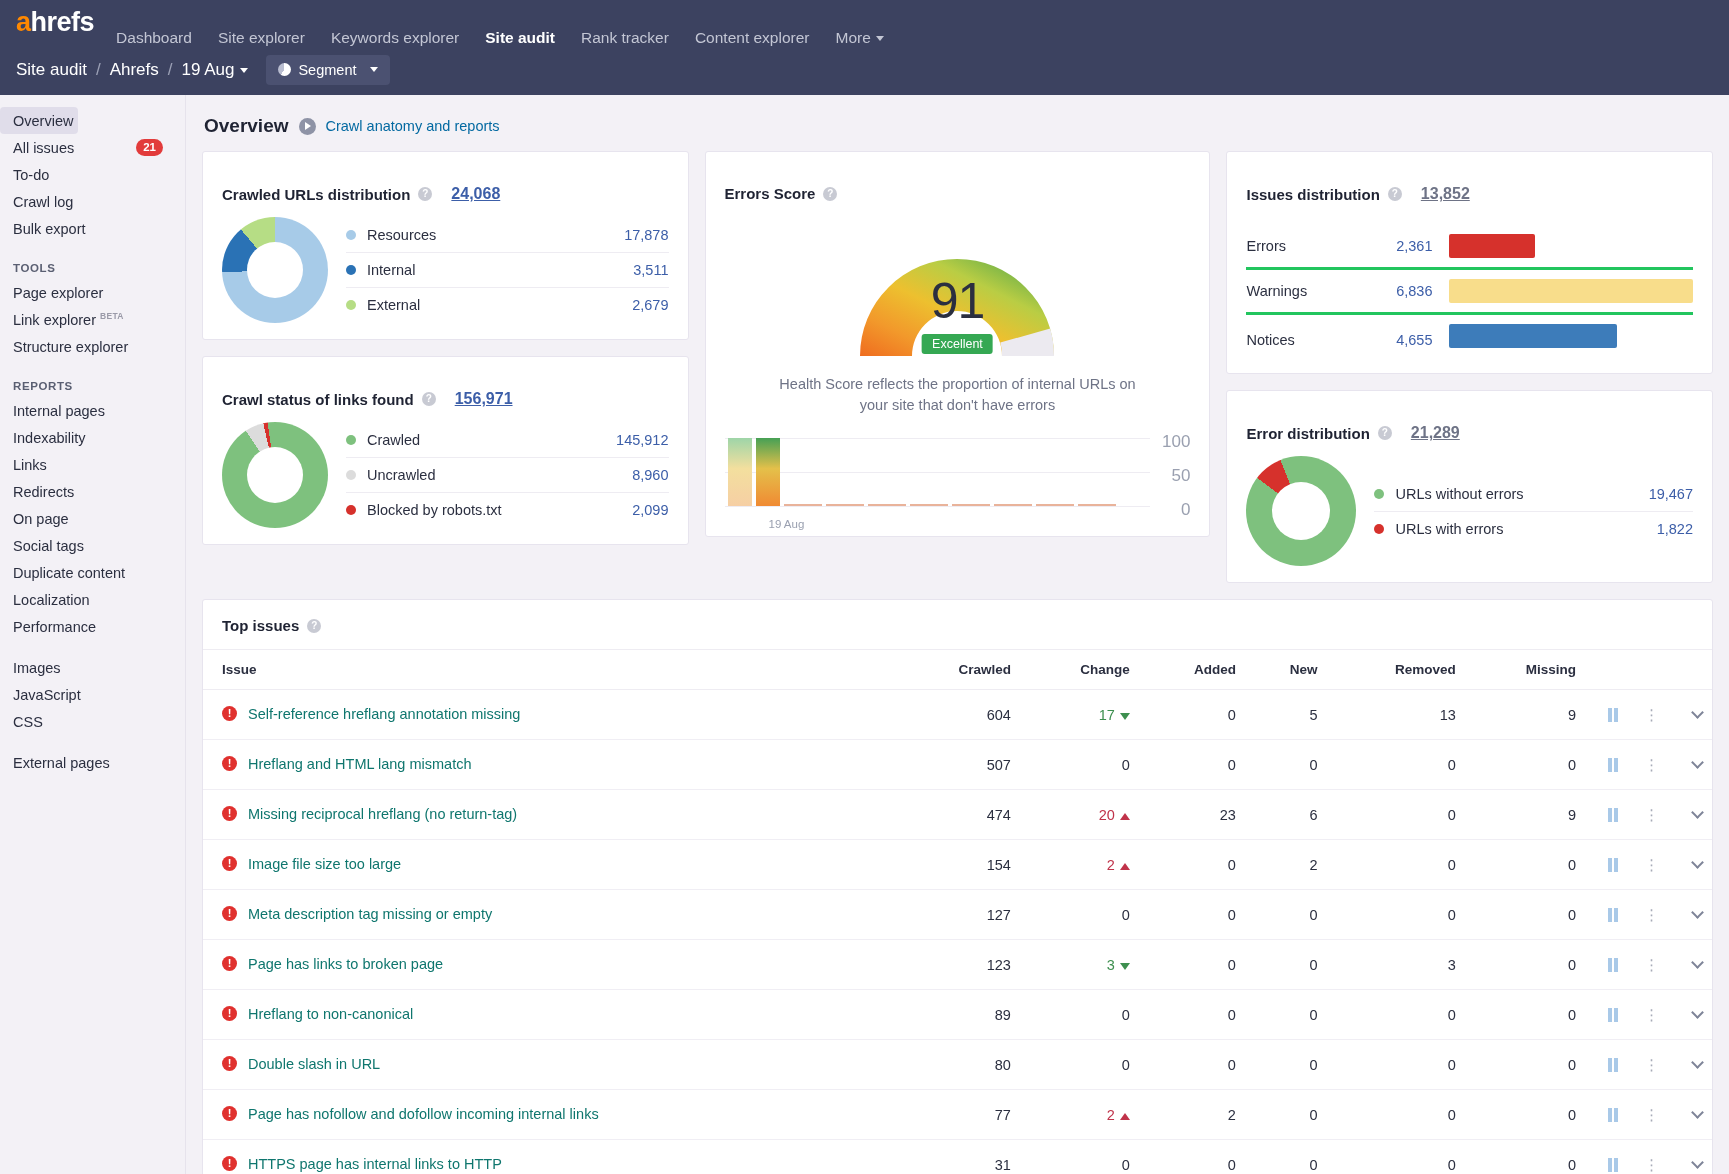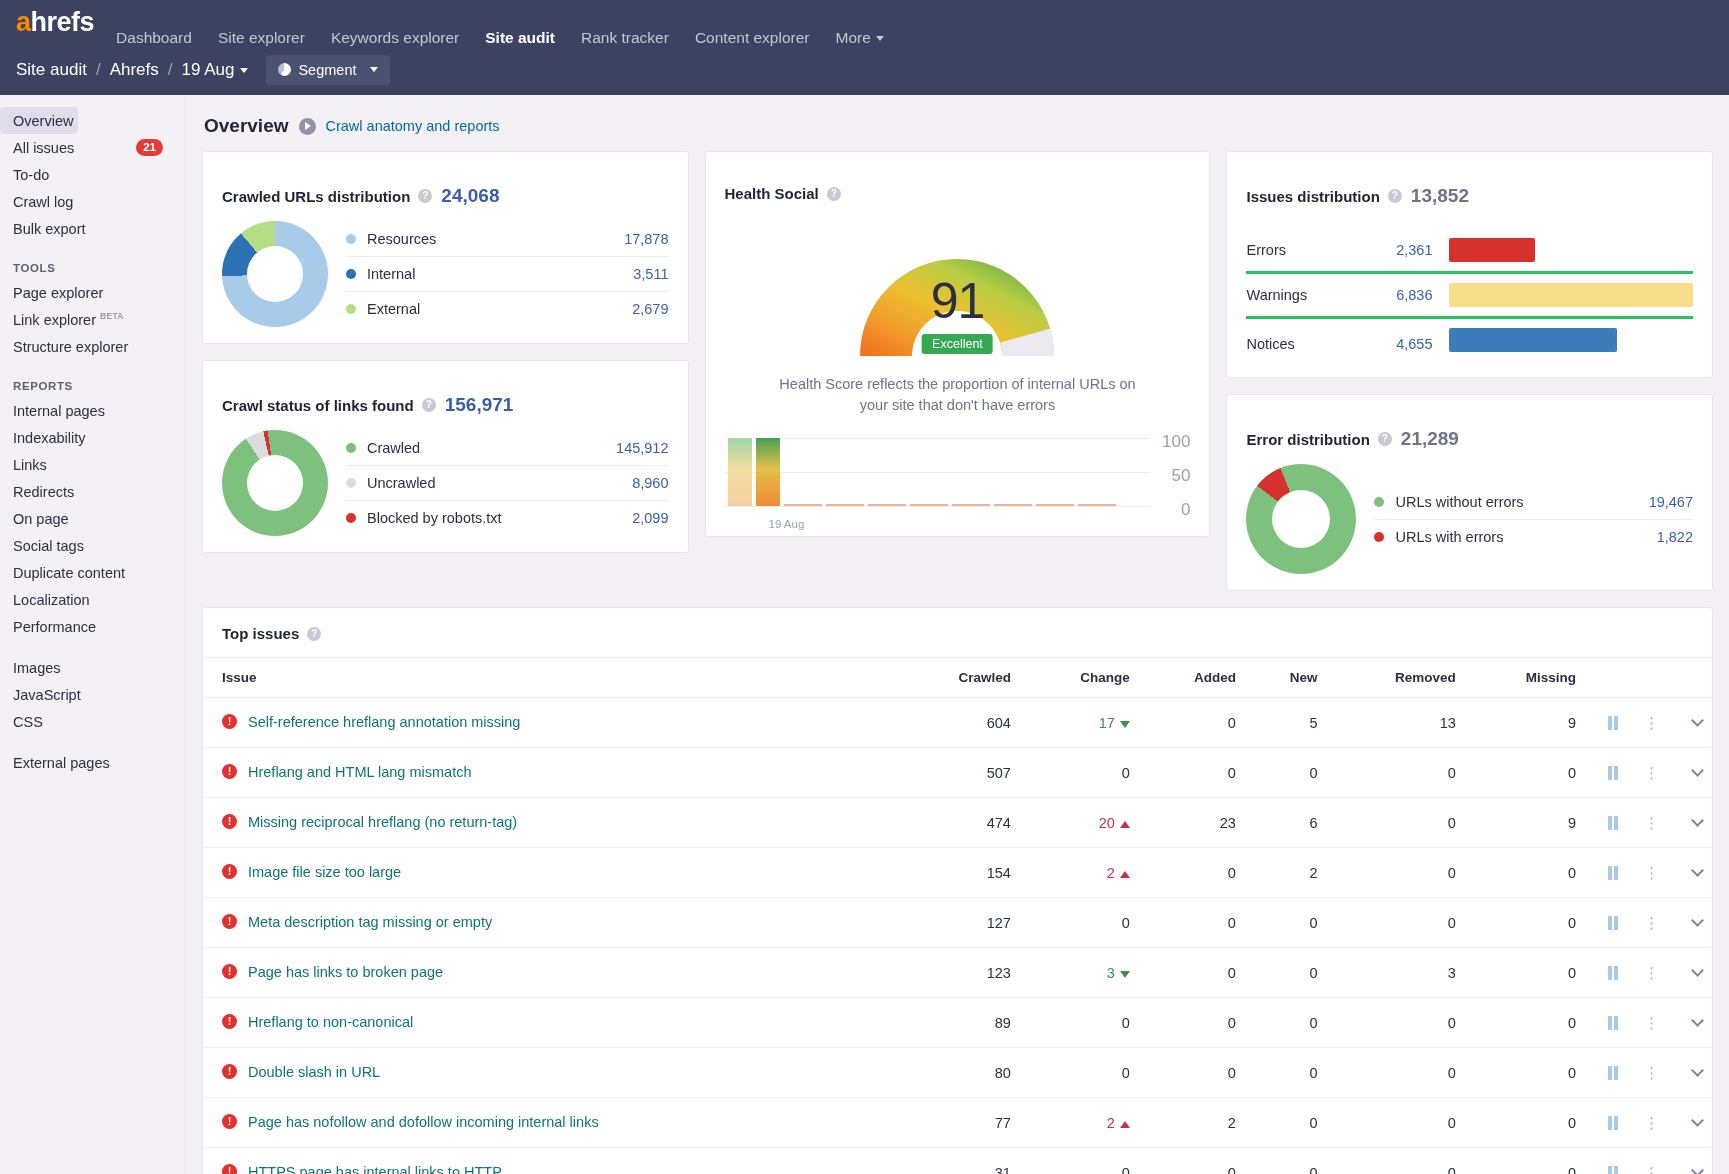--- a/index.html
+++ b/index.html
@@ -106,21 +106,21 @@
   .card-pad { padding: 33px 19px 16px; }
   .card-title {
     font-size: 15px; font-weight: 700; color: #1f2333;
     display: flex; align-items: center; gap: 8px;
   }
   .q-ic {
     width: 14px; height: 14px; border-radius: 50%; background: #c8cad3;
     color: #fff; font-size: 10px; font-weight: 700; line-height: 14px;
     text-align: center; cursor: pointer; flex: 0 0 14px;
   }
-  .card-total { font-size: 19px; color: #3c5ea8; margin-left: 1px; }
+  .card-total { font-size: 16px; color: #3c5ea8; margin-left: 11px; text-decoration: underline; }
   .card-total.gray { color: #6e7386; }
 
   
   .donut-row { display: flex; align-items: center; gap: 18px; margin-top: 14px; }
   .donut { position: relative; flex: 0 0 auto; }
   .donut .hole {
     position: absolute; border-radius: 50%; background: #fff;
     top: 50%; left: 50%; transform: translate(-50%,-50%);
   }
   .legend { flex: 1; }
@@ -413,21 +413,21 @@
                   </div>
                 </div>
             </div>
           </div>
         </div>
       </div>
 
       <div class="card">
         <div class="card-pad">
           <div class="card-title">
-            <span>Health Social</span>
+            <span>Errors Score</span>
             <span class="q-ic">?</span>
           </div>
           <div class="gauge-wrap">
             <div class="gauge">
               <svg width="230" height="150" viewBox="0 0 230 150">
                 <defs>
                   <linearGradient id="gg" x1="0" y1="1" x2="1" y2="0">
                     <stop offset="0%" stop-color="#ef6c1f"></stop>
                     <stop offset="22%" stop-color="#f2992b"></stop>
                     <stop offset="45%" stop-color="#edc02f"></stop>

